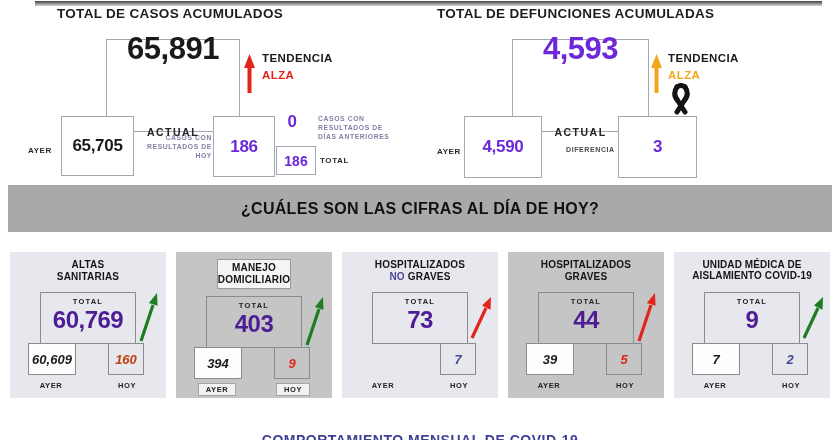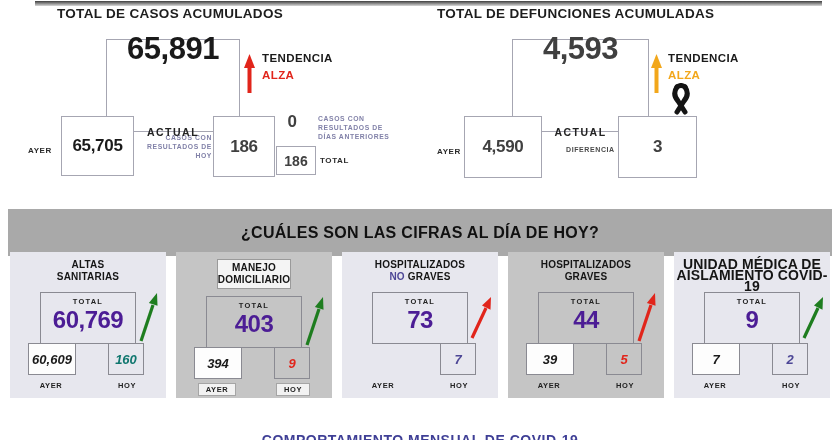--- a/index.html
+++ b/index.html
@@ -7,37 +7,37 @@
          font-family:"Liberation Sans",sans-serif;color:#1a1a1a;}
   .abs{position:absolute;}
   .top-divider{position:absolute;left:35px;top:1px;width:787px;height:5px;
                background:linear-gradient(#3e3e3e,#d8d8d8);}
   .sec-title{position:absolute;margin:0;font-size:13.5px;font-weight:bold;color:#1d1d1d;
              letter-spacing:.3px;white-space:nowrap;}
   .box{position:absolute;background:#fff;border:1px solid #a6a6b2;z-index:2;
        display:flex;align-items:center;justify-content:center;}
   .box.big{z-index:1;flex-direction:column;gap:40px;}
   .bignum{font-weight:bold;font-size:31px;line-height:1;letter-spacing:-0.5px;}
-  .purple{color:#404040;}
+  .purple{color:#6d28d9;}
   .boxlabel{font-size:10.5px;font-weight:bold;letter-spacing:1.5px;margin-top:22px;color:#222;}
   .midnum{font-size:17px;font-weight:bold;letter-spacing:-0.3px;}
   .side-label{position:absolute;font-size:8px;font-weight:bold;letter-spacing:.6px;color:#2a2a2a;}
   .tiny-label{position:absolute;font-size:6.8px;font-weight:bold;letter-spacing:.6px;
               color:#8181a8;line-height:9px;}
   .trend-word{position:absolute;font-size:11.5px;font-weight:bold;letter-spacing:.4px;white-space:nowrap;}
   .banner{position:absolute;left:8px;top:185px;width:824px;height:47px;background:#a9a9a9;
-          display:flex;align-items:center;justify-content:center;margin-top:24px;}
+          display:flex;align-items:center;justify-content:center;}
   .banner span{font-size:16px;font-weight:bold;color:#111;letter-spacing:.3px;}
   .cards{position:absolute;left:10px;top:252px;width:820px;height:146px;display:flex;gap:10px;}
   .card{position:relative;flex:1;height:146px;}
   .card.light{background:#e7e7ee;}
   .card.dark{background:#c5c5c5;}
   .card-title{position:absolute;left:0;top:7px;width:100%;text-align:center;font-size:10px;
               font-weight:bold;line-height:12px;color:#151515;letter-spacing:.2px;}
-  .card-title.small{font-size:14px;line-height:11px;letter-spacing:.1px;}
+  .card-title.small{font-size:10px;line-height:11px;letter-spacing:.1px;}
   .boxed-title{display:inline-block;background:#f4f4f4;border:1px solid #9a9a9a;
                padding:2px 0;}
   .total-box{position:absolute;left:50%;transform:translateX(-50%);top:40px;width:94px;height:50px;
              border:1px solid #8a8a92;z-index:1;text-align:center;}
   .total-label{font-size:7.5px;font-weight:bold;letter-spacing:1.2px;margin-top:4px;color:#222;}
   .total-num{font-size:24px;font-weight:bold;line-height:1;margin-top:2px;letter-spacing:-0.5px;color:#4c1d95;}
   .mini-box{position:absolute;top:91px;height:30px;border:1px solid #8a8a92;z-index:2;
             display:flex;align-items:center;justify-content:center;font-size:13px;font-weight:bold;font-style:italic;}
   .mini-box.ayer{left:18px;width:46px;background:#fdfdfd;}
   .mini-box.hoy{right:22px;width:34px;background:transparent;}
@@ -147,21 +147,21 @@
         <div>SANITARIAS</div>
       </div>
       <div class="total-box">
         <div class="total-label">TOTAL</div>
         <div class="total-num">60,769</div>
       </div>
       <div class="mini-box ayer">
         <span>60,609</span>
       </div>
       <div class="mini-box hoy">
-        <span style="color: #0f766e;">160</span>
+        <span style="color: #c2410c;">160</span>
       </div>
       <div class="mini-label a">AYER</div>
       <div class="mini-label h">HOY</div>
       <svg class="card-arrow" width="26" height="58" viewBox="0 0 26 58">
         <line x1="5" y1="53" x2="17" y2="17" stroke-width="3.2" stroke="#1e7d1f"></line>
         <polygon points="21,5 21.5,17.8 12.9,15" fill="#1e7d1f"></polygon>
       </svg>
     </div>
 
     <div class="card dark">

